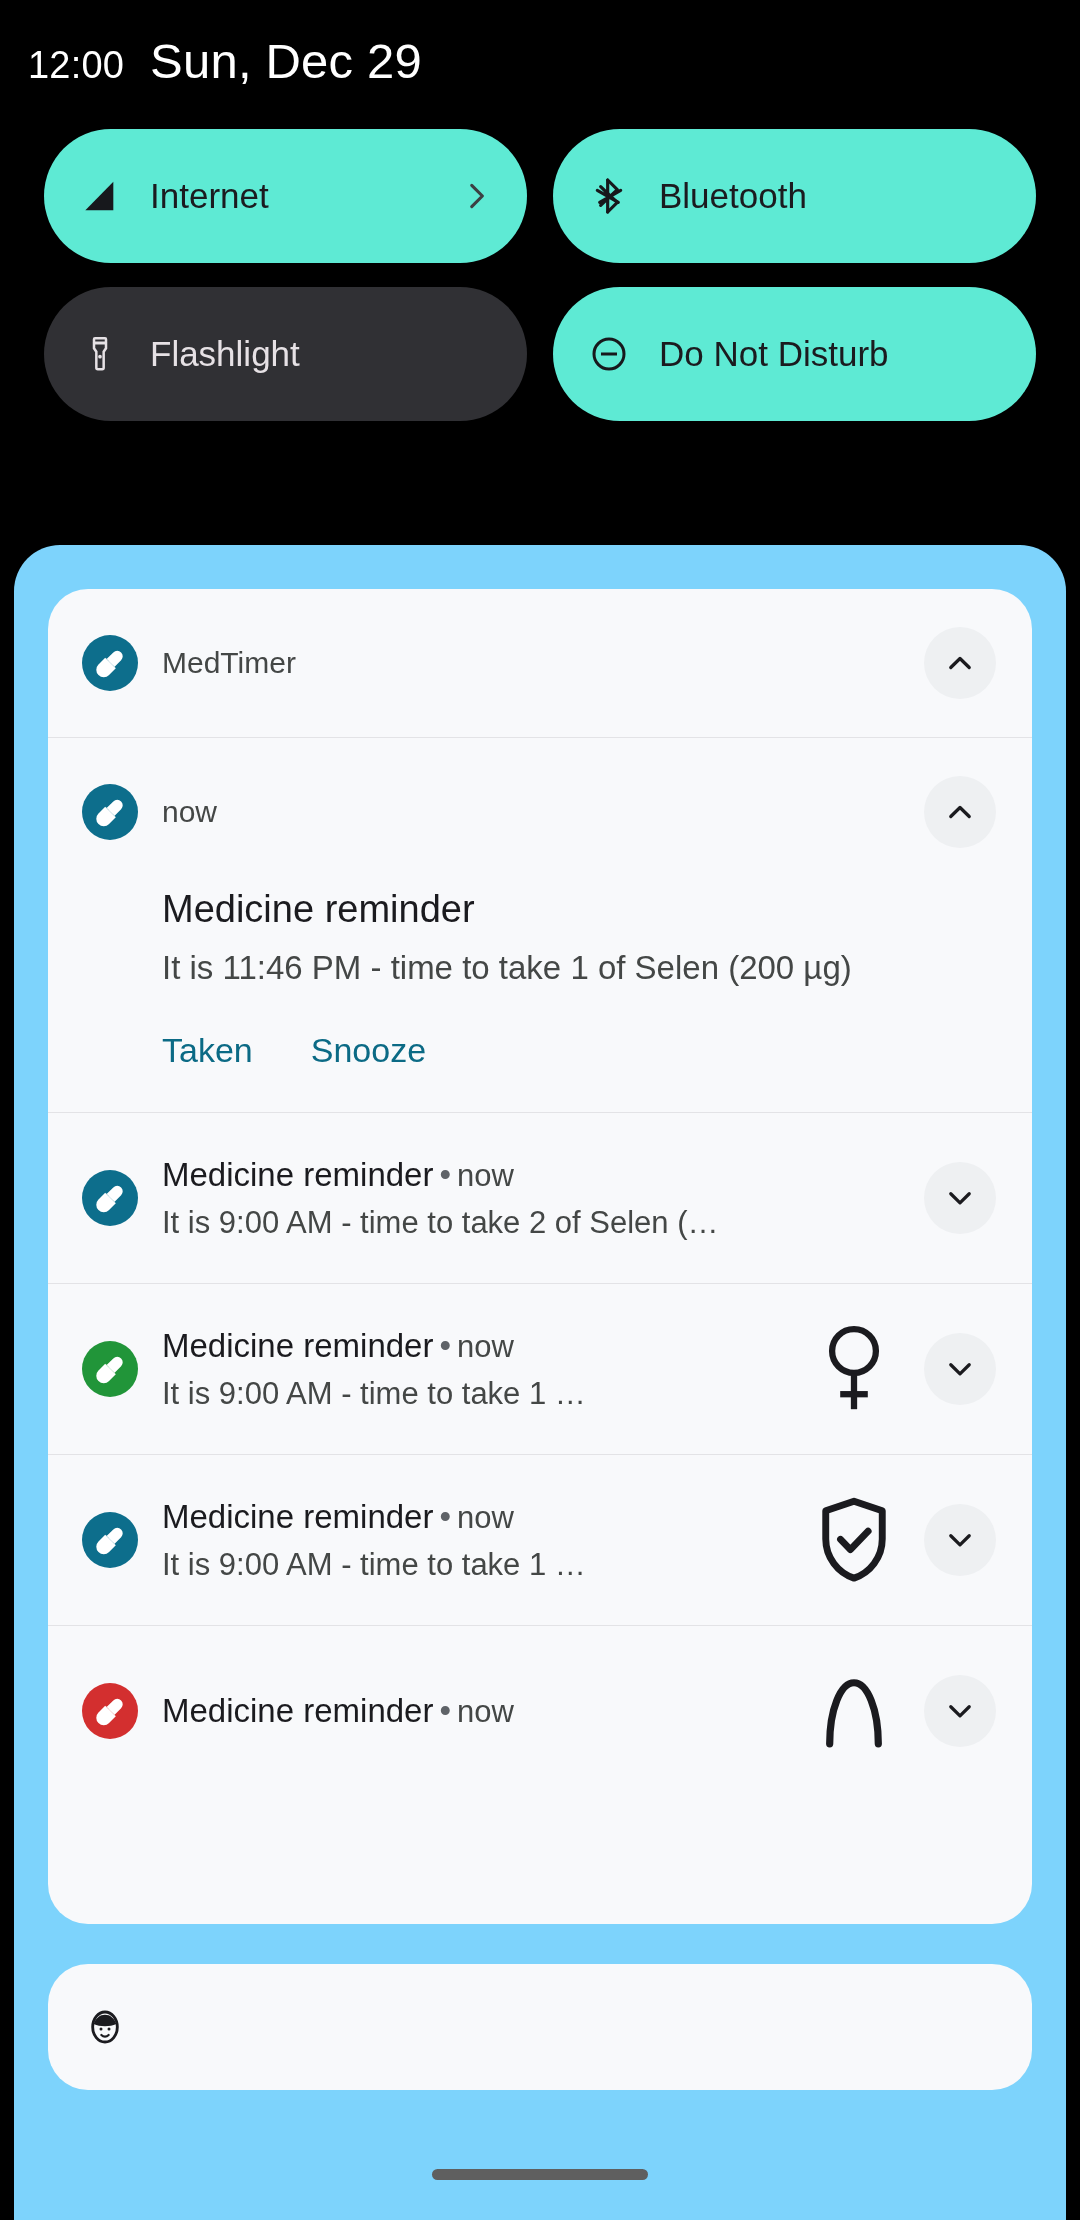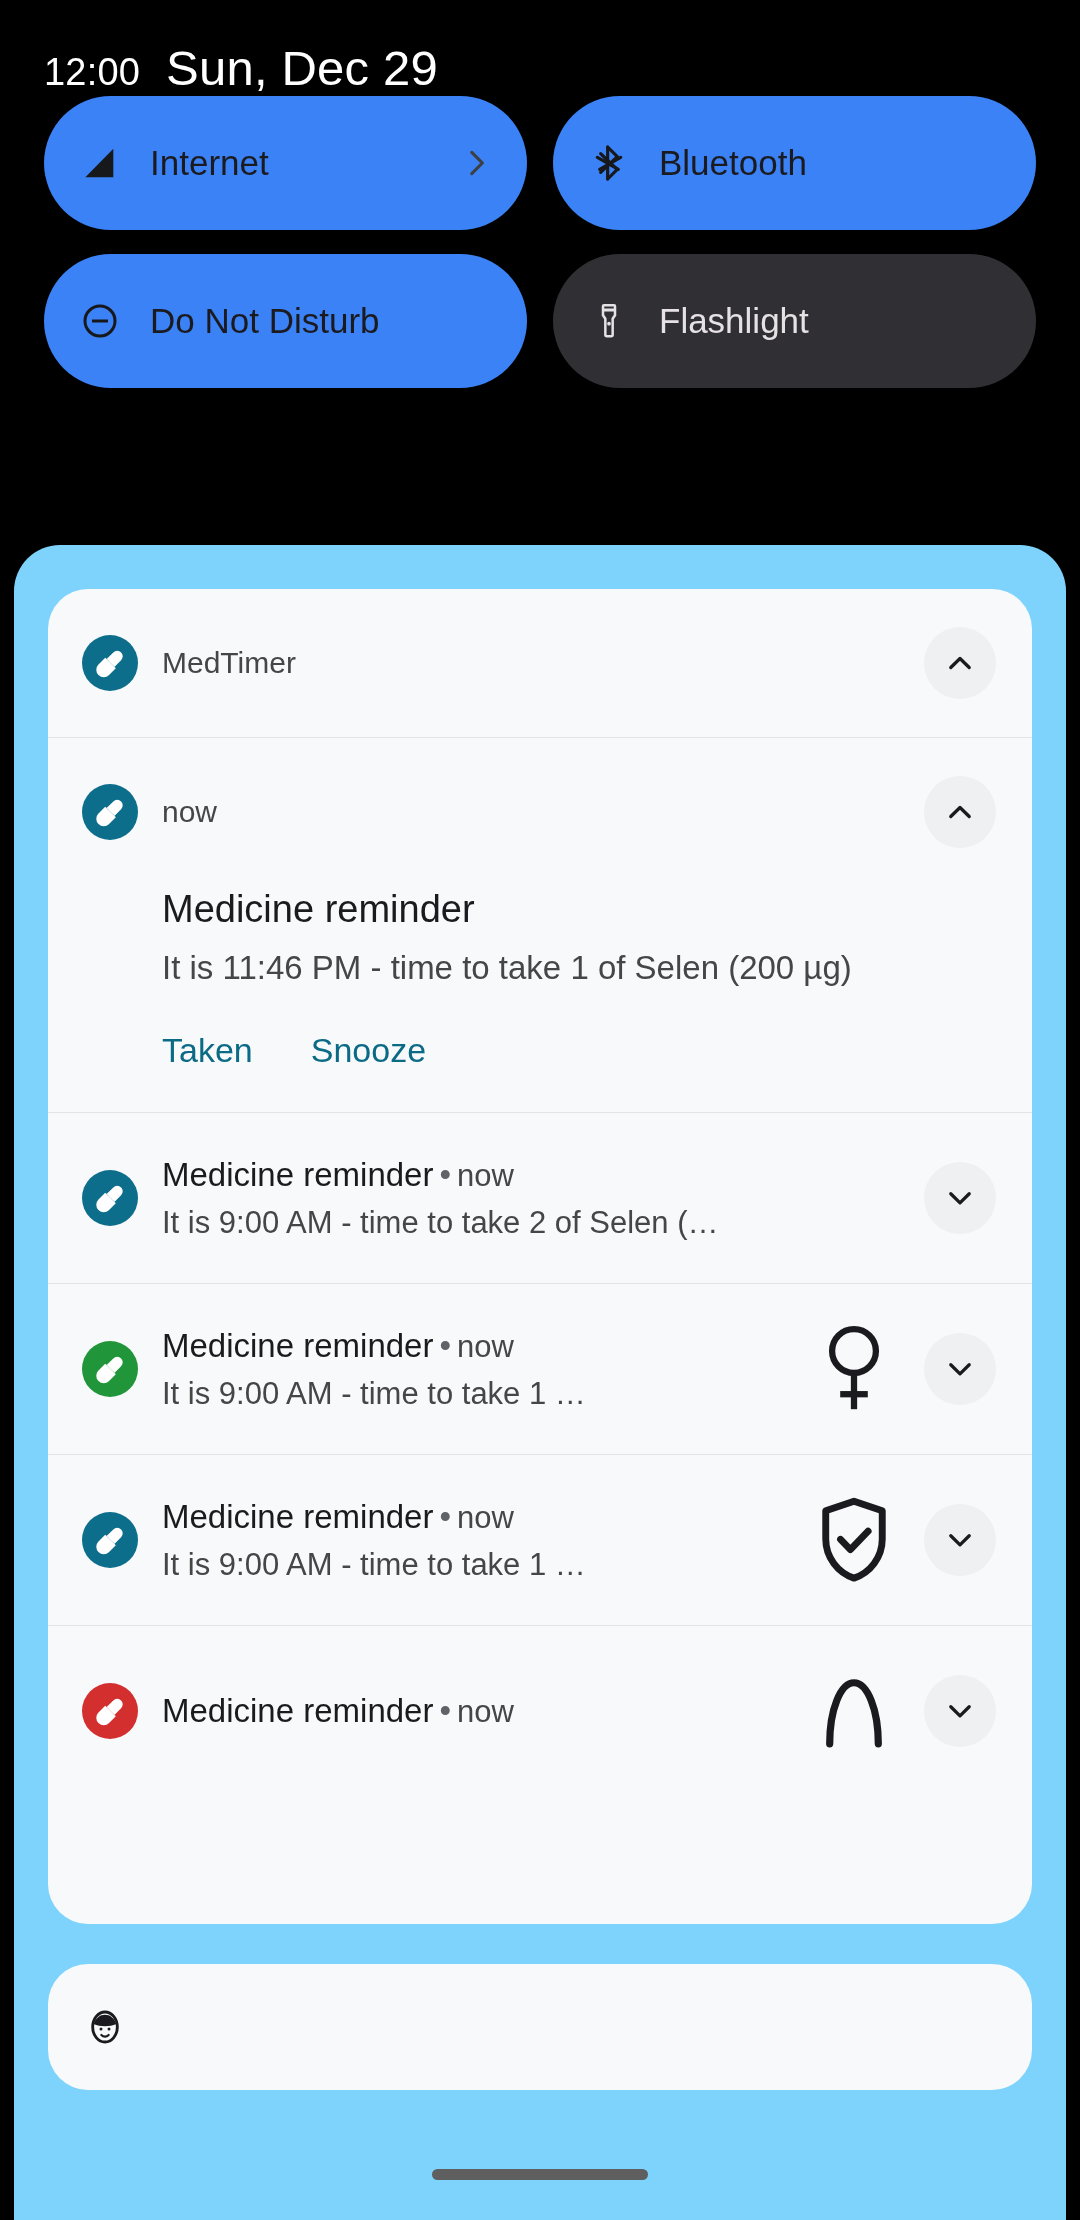--- a/index.html
+++ b/index.html
@@ -12,24 +12,25 @@
     height: 2220px;
     font-family: "Liberation Sans", sans-serif;
     overflow: hidden;
     position: relative;
   }
 
   
   .status-bar {
     height: 96px;
     display: flex;
-    align-items: flex-end;
-    padding: 0 44px 0 44px;
+    align-items: flex-start;
+    padding: 0 44px 0 28px;
     color: #ffffff;
     box-sizing: border-box;
+    margin-top: 33px;
   }
   .status-left {
     display: flex;
     align-items: baseline;
     gap: 26px;
   }
   .status-time {
     font-size: 38px;
     letter-spacing: 0.2px;
   }
@@ -64,21 +65,21 @@
     height: 134px;
     border-radius: 67px;
     display: flex;
     align-items: center;
     padding: 0 34px;
     box-sizing: border-box;
     gap: 28px;
     position: relative;
   }
   .tile.on {
-    background: #3b82f6;
+    background: #5eead4;
     color: #1b1b1f;
   }
   .tile.off {
     background: #303034;
     color: #e6e1e5;
   }
   .tile-label {
     font-size: 35px;
     white-space: nowrap;
   }
@@ -365,39 +366,39 @@
             <path d="M11.2 21.6 17 15.8l-5.8-5.4" fill="none" stroke="#17181c" stroke-width="1.9" stroke-linecap="round" stroke-linejoin="round"></path>
           </svg>
       </span>
       <span class="tile-label">Bluetooth</span>
     </div>
 
   </div>
 
   <div class="qs-row">
 
-    <div class="tile on">
-      <span class="tile-icon">
-        <svg width="40" height="40" viewBox="0 0 24 24">
-            <circle cx="12" cy="12" r="9" fill="none" stroke="#17181c" stroke-width="1.8"></circle>
-            <rect x="7.2" y="11.1" width="9.6" height="1.8" fill="#17181c"></rect>
-          </svg>
-      </span>
-      <span class="tile-label">Do Not Disturb</span>
-    </div>
-
     <div class="tile off">
       <span class="tile-icon">
         <svg width="40" height="40" viewBox="0 0 24 24">
           <rect x="8.4" y="2.6" width="7.2" height="2.6" rx="0.6" fill="none" stroke="#e6e1e5" stroke-width="1.5"></rect>
           <path d="M8.4 5.6h7.2v3l-1.4 2v9.6a.9.9 0 0 1-.9.9h-2.6a.9.9 0 0 1-.9-.9V10.6l-1.4-2z" fill="none" stroke="#e6e1e5" stroke-width="1.5"></path>
           <circle cx="12" cy="13.6" r="1.1" fill="#e6e1e5"></circle>
         </svg>
       </span>
       <span class="tile-label">Flashlight</span>
+    </div>
+
+    <div class="tile on">
+      <span class="tile-icon">
+        <svg width="40" height="40" viewBox="0 0 24 24">
+            <circle cx="12" cy="12" r="9" fill="none" stroke="#17181c" stroke-width="1.8"></circle>
+            <rect x="7.2" y="11.1" width="9.6" height="1.8" fill="#17181c"></rect>
+          </svg>
+      </span>
+      <span class="tile-label">Do Not Disturb</span>
     </div>
 
   </div>
 </div>
 
 <div class="shade">
 
   <div class="notif-group">
 
     <div class="group-header">

